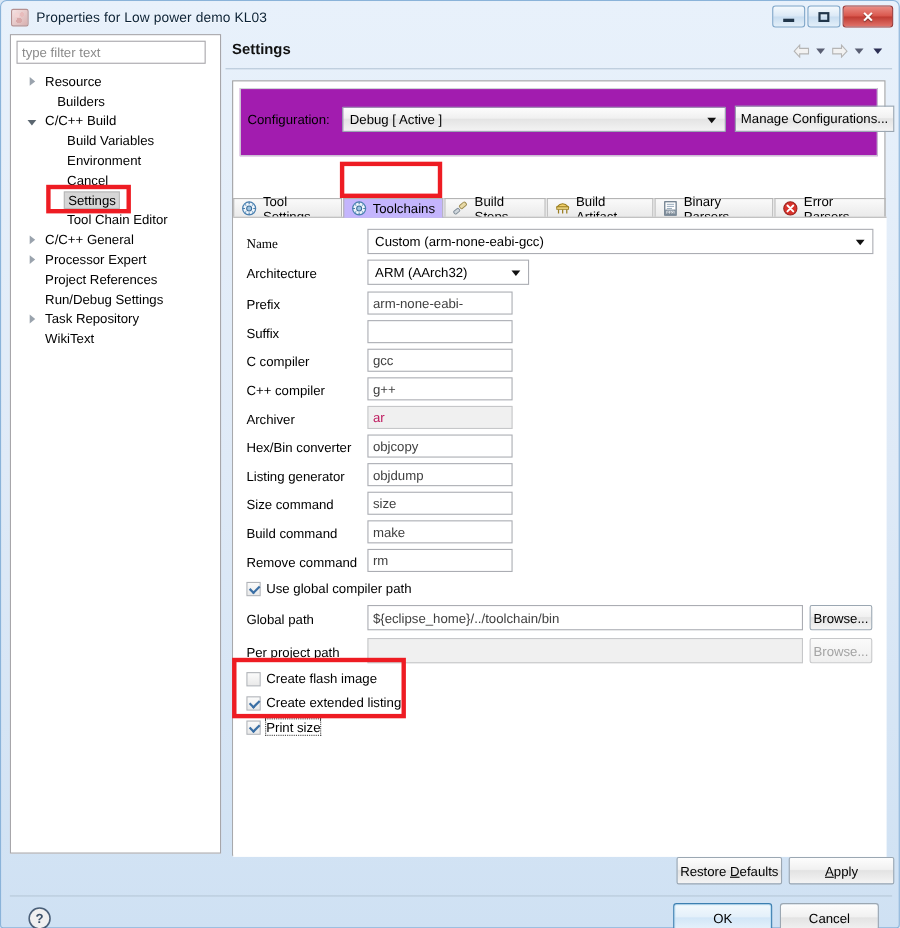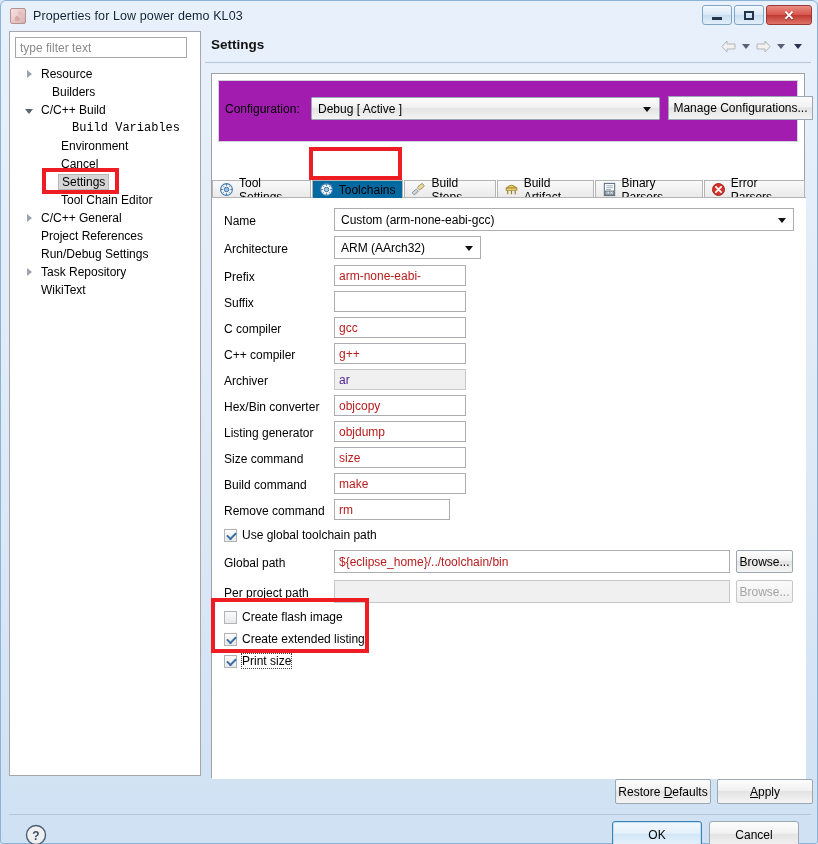--- a/index.html
+++ b/index.html
@@ -169,40 +169,40 @@
     display: flex; align-items: flex-end;
   }
   .tab {
     height: 18px; display: flex; align-items: center; gap: 5px;
     padding: 0 7px 0 6px; font-size: 12px;
     border: 1px solid #b4b4b4; border-bottom: none;
     background: linear-gradient(to bottom, #fafafa, #e9e9e9);
     margin-right: 1px;
   }
   .tab.active {
-    background: #0369a1; border-color: #b4b4b4;
+    background: #c4b5fd; border-color: #b4b4b4;
     position: relative; z-index: 3; margin-top: 44px;
   }
   .tabicon { width: 15px; height: 15px; flex: 0 0 15px; display: block; }
 
   
   #tabpanel {
     position: absolute; left: 0; top: 123px; width: 594px; height: 582px;
     background: #fff; border-top: 1px solid #b4b4b4;
   }
 
   .row { position: absolute; left: 12px; height: 22px; display: flex; align-items: center; }
   .rlabel { font-size: 12px; color: #000; }
   .field {
     position: absolute; height: 21px;
     border: 1px solid #abadb3; background: #fff;
     font-family: "Liberation Sans", sans-serif; font-size: 12px;
-    padding: 1px 4px; color: #b91c1c; outline: none;
-  }
-  .field.disabled { background: #f0f0f0; color: #4c1d95; border-color: #c6c7c9; }
+    padding: 1px 4px; color: #404040; outline: none;
+  }
+  .field.disabled { background: #f0f0f0; color: #be185d; border-color: #c6c7c9; }
   .dropdown {
     position: absolute; height: 23px;
     border: 1px solid #abadb3; background: #fff;
     display: flex; align-items: center; font-size: 12px; padding-left: 6px;
   }
   .dropdown .dd-caret {
     position: absolute; right: 7px; top: 9px;
     width: 0; height: 0;
     border-left: 4px solid transparent; border-right: 4px solid transparent;
     border-top: 5px solid #111;
@@ -296,21 +296,21 @@
           <div class="tree-item" style="padding-left: 21px;">
             <span class="tw"></span>
             <span class="tree-label">Builders</span>
           </div>
           <div class="tree-item" style="padding-left: 10px;">
             <span class="tw">
               <span class="arrow-expanded"></span>
             </span>
             <span class="tree-label">C/C++ Build</span>
           </div>
-          <div class="tree-item" style="padding-left: 41px; font-family: Liberation Mono, monospace;">
+          <div class="tree-item" style="padding-left: 30px;">
             <span class="tw"></span>
             <span class="tree-label">Build Variables</span>
           </div>
           <div class="tree-item" style="padding-left: 30px;">
             <span class="tw"></span>
             <span class="tree-label">Environment</span>
           </div>
           <div class="tree-item" style="padding-left: 30px;">
             <span class="tw"></span>
             <span class="tree-label">Cancel</span>
@@ -321,20 +321,26 @@
           </div>
           <div class="tree-item" style="padding-left: 30px;">
             <span class="tw"></span>
             <span class="tree-label">Tool Chain Editor</span>
           </div>
           <div class="tree-item" style="padding-left: 10px;">
             <span class="tw">
               <span class="arrow-collapsed"></span>
             </span>
             <span class="tree-label">C/C++ General</span>
+          </div>
+          <div class="tree-item" style="padding-left: 10px;">
+            <span class="tw">
+              <span class="arrow-collapsed"></span>
+            </span>
+            <span class="tree-label">Processor Expert</span>
           </div>
           <div class="tree-item" style="padding-left: 10px;">
             <span class="tw"></span>
             <span class="tree-label">Project References</span>
           </div>
           <div class="tree-item" style="padding-left: 10px;">
             <span class="tw"></span>
             <span class="tree-label">Run/Debug Settings</span>
           </div>
           <div class="tree-item" style="padding-left: 10px;">
@@ -440,21 +446,21 @@
                   <circle cx="8" cy="8" r="6.4" fill="#d8322b" stroke="#9a221c" stroke-width="1"></circle>
                   <path d="M5.2 5.2 L10.8 10.8 M10.8 5.2 L5.2 10.8" stroke="#fff" stroke-width="1.9" stroke-linecap="round"></path>
                 </svg>
               </span>
               <span>Error Parsers</span>
             </div>
           </div>
 
         <div id="tabpanel">
 
-          <div class="row" style="top:12px;">
+          <div class="row" style="top:12px;font-family:Liberation Serif, serif;">
             <span class="rlabel">Name</span>
           </div>
           <div class="dropdown" style="left:122px; top:10px; width:460px;">
             <span>Custom (arm-none-eabi-gcc)</span>
             <span class="dd-caret"></span>
           </div>
 
           <div class="row" style="top:40px;">
             <span class="rlabel">Architecture</span>
           </div>
@@ -504,25 +510,25 @@
           <input class="field" style="left: 122px; top: 249px; width: 132px;" type="text" value="size">
 
           <div class="row" style="top:276px;">
             <span class="rlabel">Build command</span>
           </div>
           <input class="field" style="left: 122px; top: 275px; width: 132px;" type="text" value="make">
 
           <div class="row" style="top:302px;">
             <span class="rlabel">Remove command</span>
           </div>
-          <input class="field" style="left: 122px; top: 301px; width: 116px;" type="text" value="rm">
+          <input class="field" style="left: 122px; top: 301px; width: 132px;" type="text" value="rm">
 
           <div class="cbrow" style="top:328px;">
             <span class="cbox checked"></span>
-            <span class="cblabel">Use global toolchain path</span>
+            <span class="cblabel">Use global compiler path</span>
           </div>
 
           <div class="row" style="top:354px;">
             <span class="rlabel">Global path</span>
           </div>
           <input class="field" style="left: 122px; top: 352px; width: 396px; height: 23px;" type="text" value="${eclipse_home}/../toolchain/bin">
           <div class="browse-btn" style="left:524px; top:352px;">Browse...</div>
 
           <div class="row" style="top:384px;">
             <span class="rlabel">Per project path</span>

